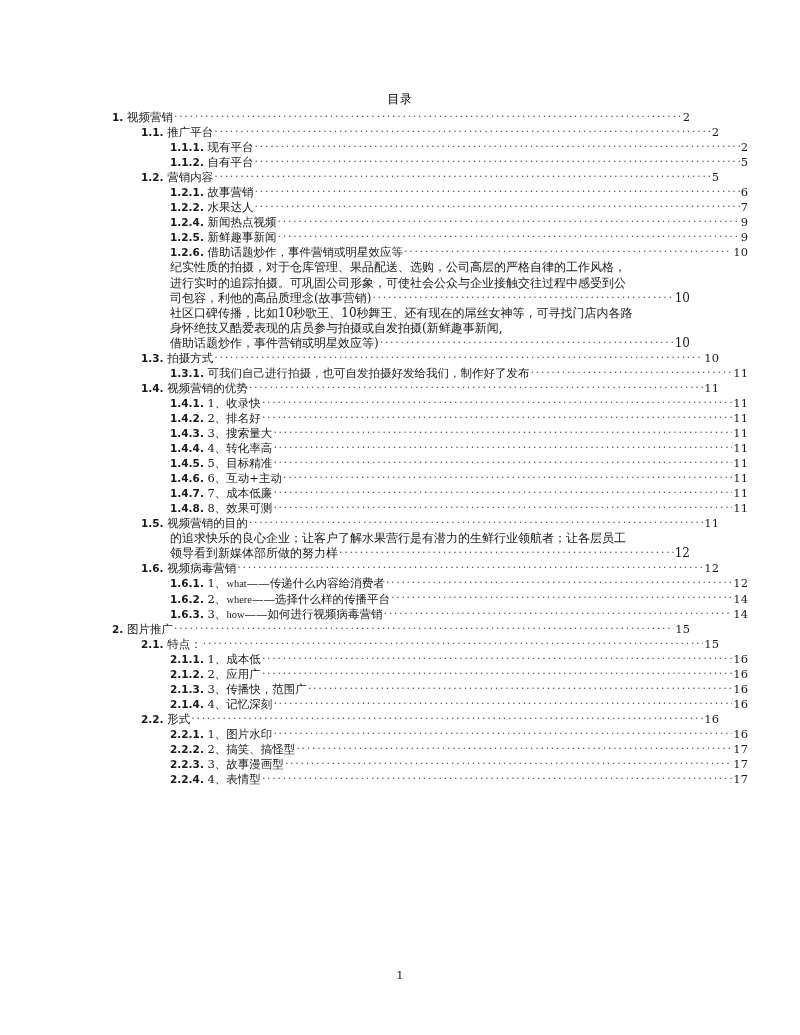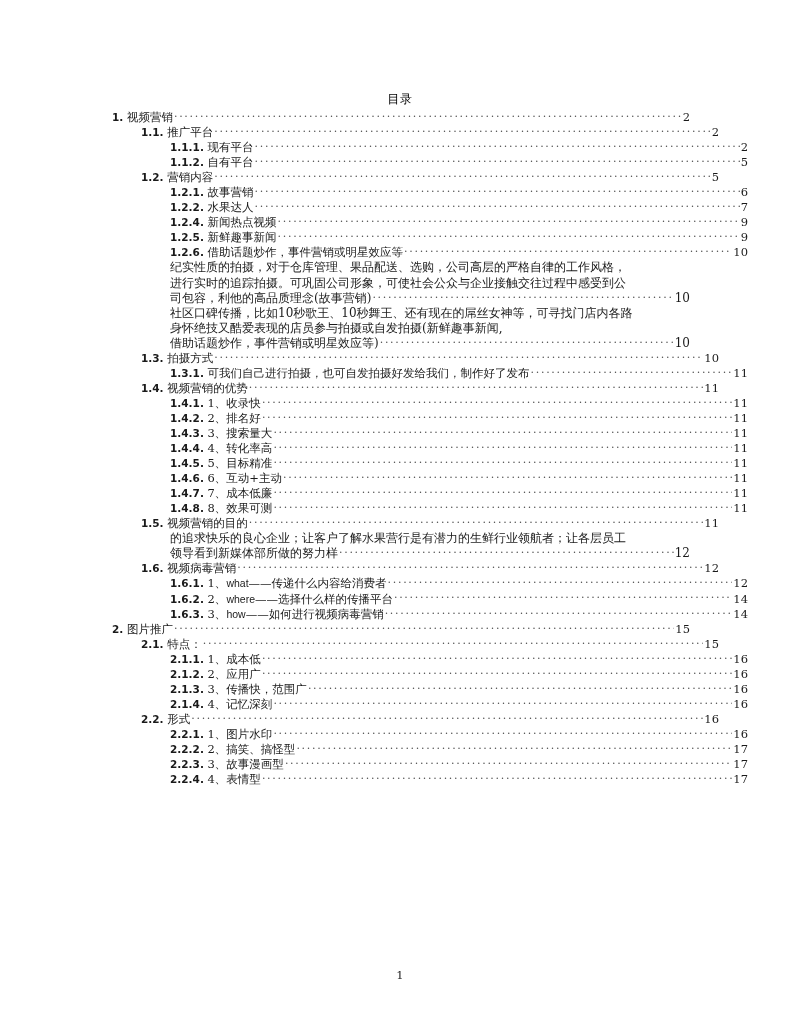--- a/index.html
+++ b/index.html
@@ -128,21 +128,21 @@
     color: #555;
   }
   .toc-para .lastline .pageno { flex: 0 0 auto; }
 
   .num {
     font-family: "DejaVu Sans", "Liberation Sans", sans-serif;
     font-size: 10.5px;
     font-weight: 600;
   }
   .latin {
-    font-family: Liberation Sans, sans-serif;
+    font-family: Liberation Serif, serif;
     font-size: 10.5px;
   }
 
   .page-footer {
     position: absolute;
     left: 0;
     top: 968px;
     width: 800px;
     text-align: center;
     font-size: 11.5px;

